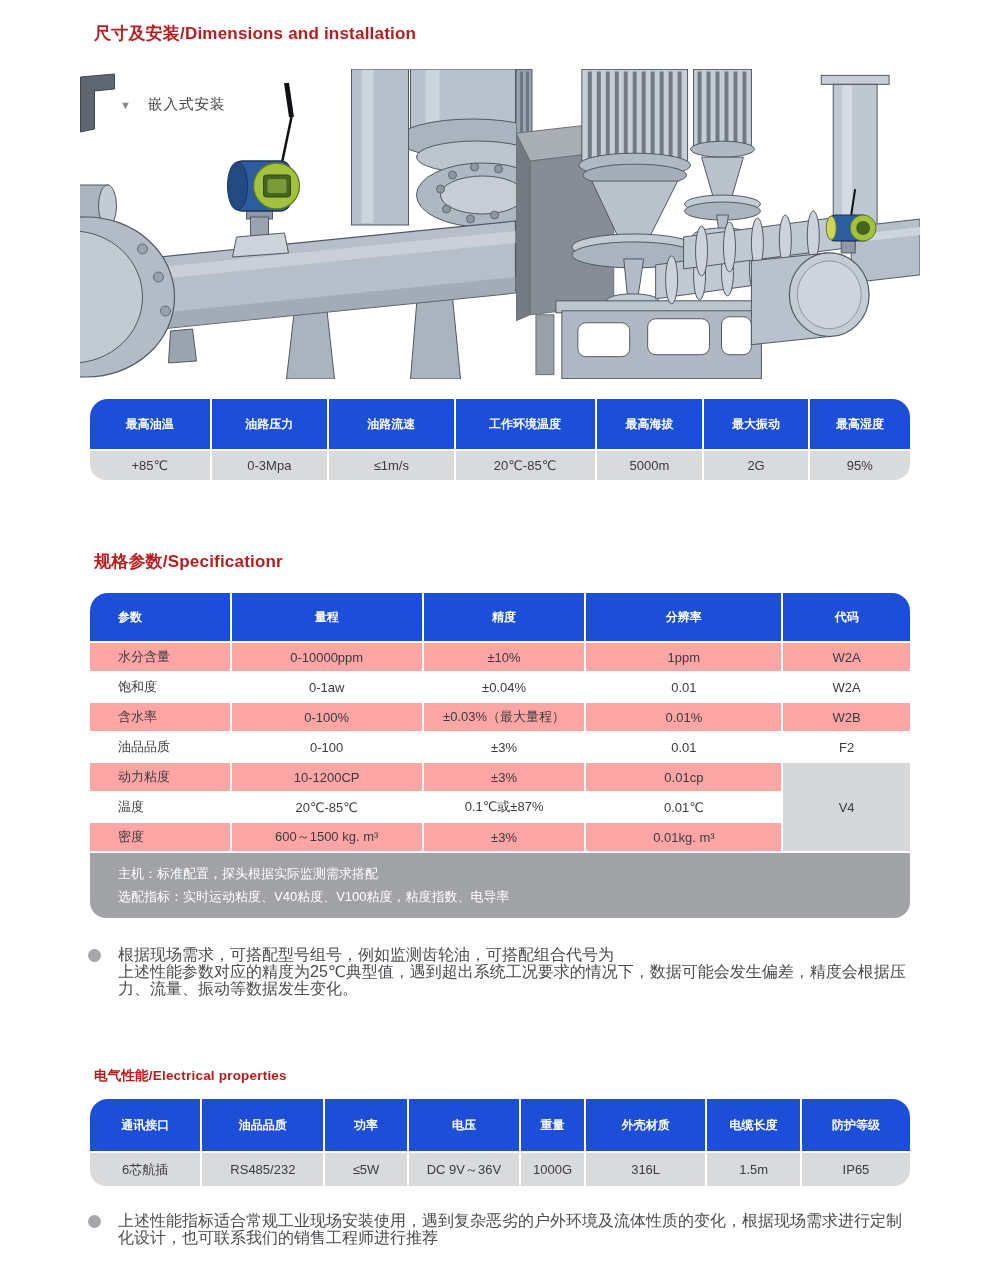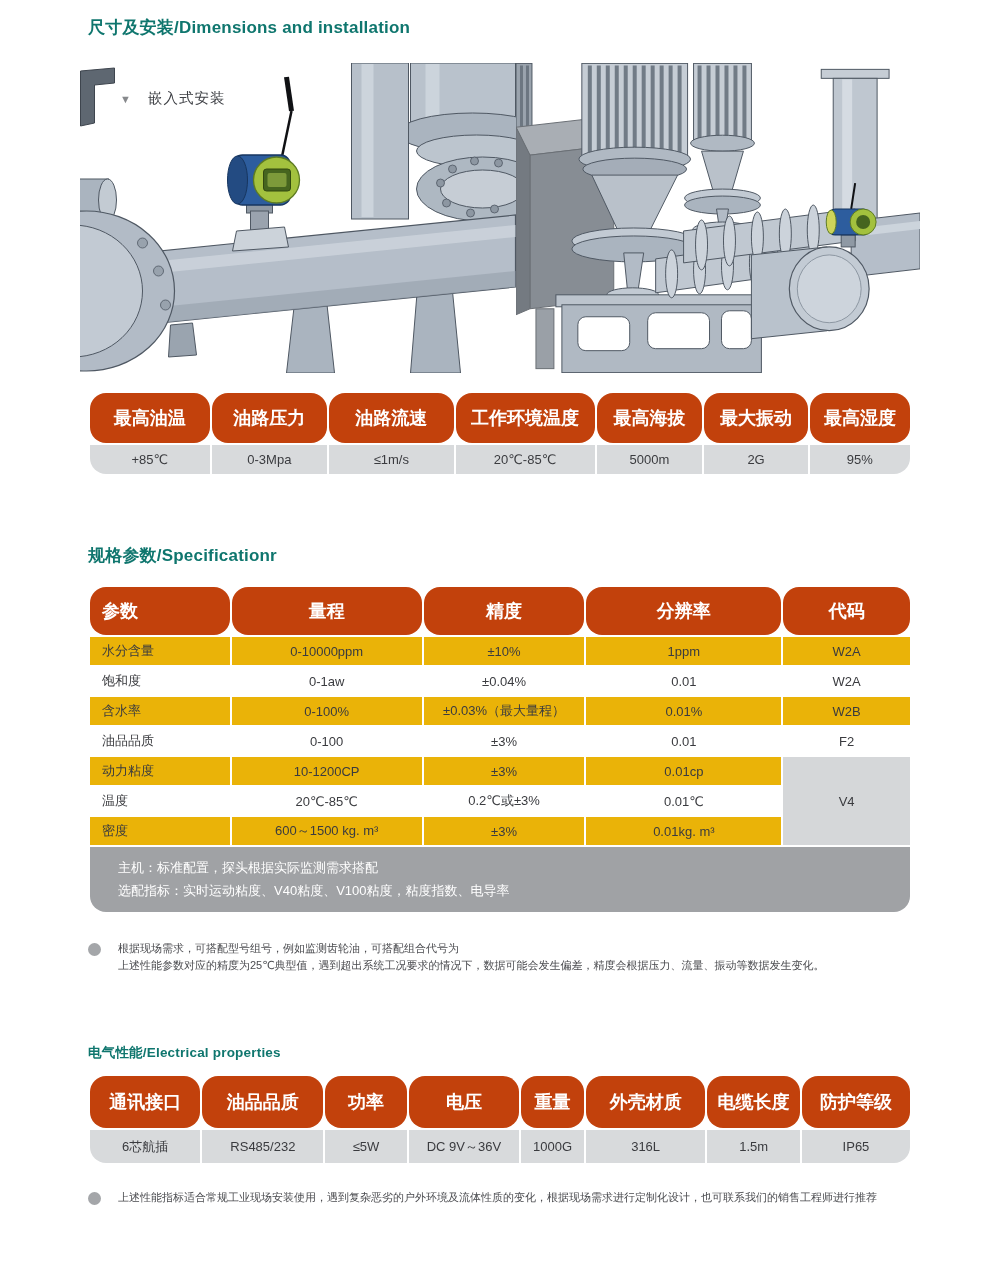--- a/index.html
+++ b/index.html
@@ -1,47 +1,47 @@
 <!DOCTYPE html>
 <html><head>
 <meta charset="utf-8">
 <style>
   html,body{margin:0;padding:0;}
   body{
     width:1000px;height:1267px;overflow:hidden;background:#ffffff;
     font-family:"Liberation Sans","DejaVu Sans",sans-serif;color:#3a3b3f;
   }
   .page{padding:16px 0 0 88px;width:824px;}
-  .stitle{font-size:17px;font-weight:bold;color:#0f766e;margin:0;letter-spacing:.2px;}
+  .stitle{font-size:17px;font-weight:bold;color:#b91c1c;margin:6px;letter-spacing:.2px;}
   .stitle.small{font-size:13.5px;}
   
   .figures{position:relative;margin-left:-8px;margin-top:24px;width:840px;height:310px;display:flex;}
   .figures svg{display:block;}
   .embed-caption{position:absolute;left:40px;top:26px;display:flex;align-items:center;
     font-size:14.5px;color:#3e4045;letter-spacing:1px;}
   .embed-caption .tri{color:#87898c;font-size:11px;margin-right:16px;}
   
   .tbl{width:100%;border-collapse:separate;border-spacing:2px;table-layout:fixed;}
-  .tbl th{background:#c2410c;color:#ffffff;font-size:18px;font-weight:bold;text-align:center;border-radius:16px;}
+  .tbl th{background:#1d4ed8;color:#ffffff;font-size:12px;font-weight:bold;text-align:center;}
   .tbl td{background:#d8dadc;color:#3a3b3f;font-size:13px;text-align:center;}
   .wc{margin-top:18px;} .wc th{height:48px;} .wc td{height:27px;}
   .spec{margin-top:18px;} .spec th{height:46px;} .spec td{height:26px;}
   .elec{margin-top:12px;} .elec th{height:50px;} .elec td{height:31px;}
   .spec tr.w td{background:#ffffff;}
-  .spec tr.g td{background:#eab308;}
-  .spec th.pl,.spec td.pl{text-align:left;padding-left:12px;}
+  .spec tr.g td{background:#fca5a5;}
+  .spec th.pl,.spec td.pl{text-align:left;padding-left:28px;}
   .spec td.mg{background:#d5d7d9 !important;}
   .tl{border-top-left-radius:18px;} .trr{border-top-right-radius:18px;margin-left:20px;}
   .bl{border-bottom-left-radius:16px;} .br{border-bottom-right-radius:16px;}
   .specfooter{background:#a0a2a5 !important;color:#ffffff !important;text-align:left !important;
     padding:9px 20px 10px 28px;font-size:12.5px;line-height:23px;border-radius:0 0 16px 16px;}
   
   .note{display:flex;margin-top:26px;}
   .note .bullet{flex:0 0 13px;height:13px;border-radius:50%;background:#a4a6a9;margin-top:3px;margin-right:17px;}
-  .note .ntext{font-size:11px;line-height:17px;color:#4a4b4f;}
+  .note .ntext{font-size:16px;line-height:17px;color:#4a4b4f;}
   .mt-wc{margin-top:24px;}
   .mt-spec{margin-top:68px;}
   .mt-elec{margin-top:70px;}
 </style>
 </head>
 <body>
 
 <div class="page">
 
   <h2 class="stitle">尺寸及安装/Dimensions and installation</h2>
@@ -281,21 +281,21 @@
       <tr class="g">
         <td class="pl">动力粘度</td>
         <td>10-1200CP</td>
         <td>±3%</td>
         <td>0.01cp</td>
         <td class="mg" rowspan="3">V4</td>
       </tr>
       <tr class="w">
         <td class="pl">温度</td>
         <td>20℃-85℃</td>
-        <td>0.2℃或±3%</td>
+        <td>0.1℃或±87%</td>
         <td>0.01℃</td>
       </tr>
       <tr class="g">
         <td class="pl">密度</td>
         <td>600～1500 kg. m³</td>
         <td>±3%</td>
         <td>0.01kg. m³</td>
       </tr>
       <tr>
         <td colspan="5" class="specfooter">

